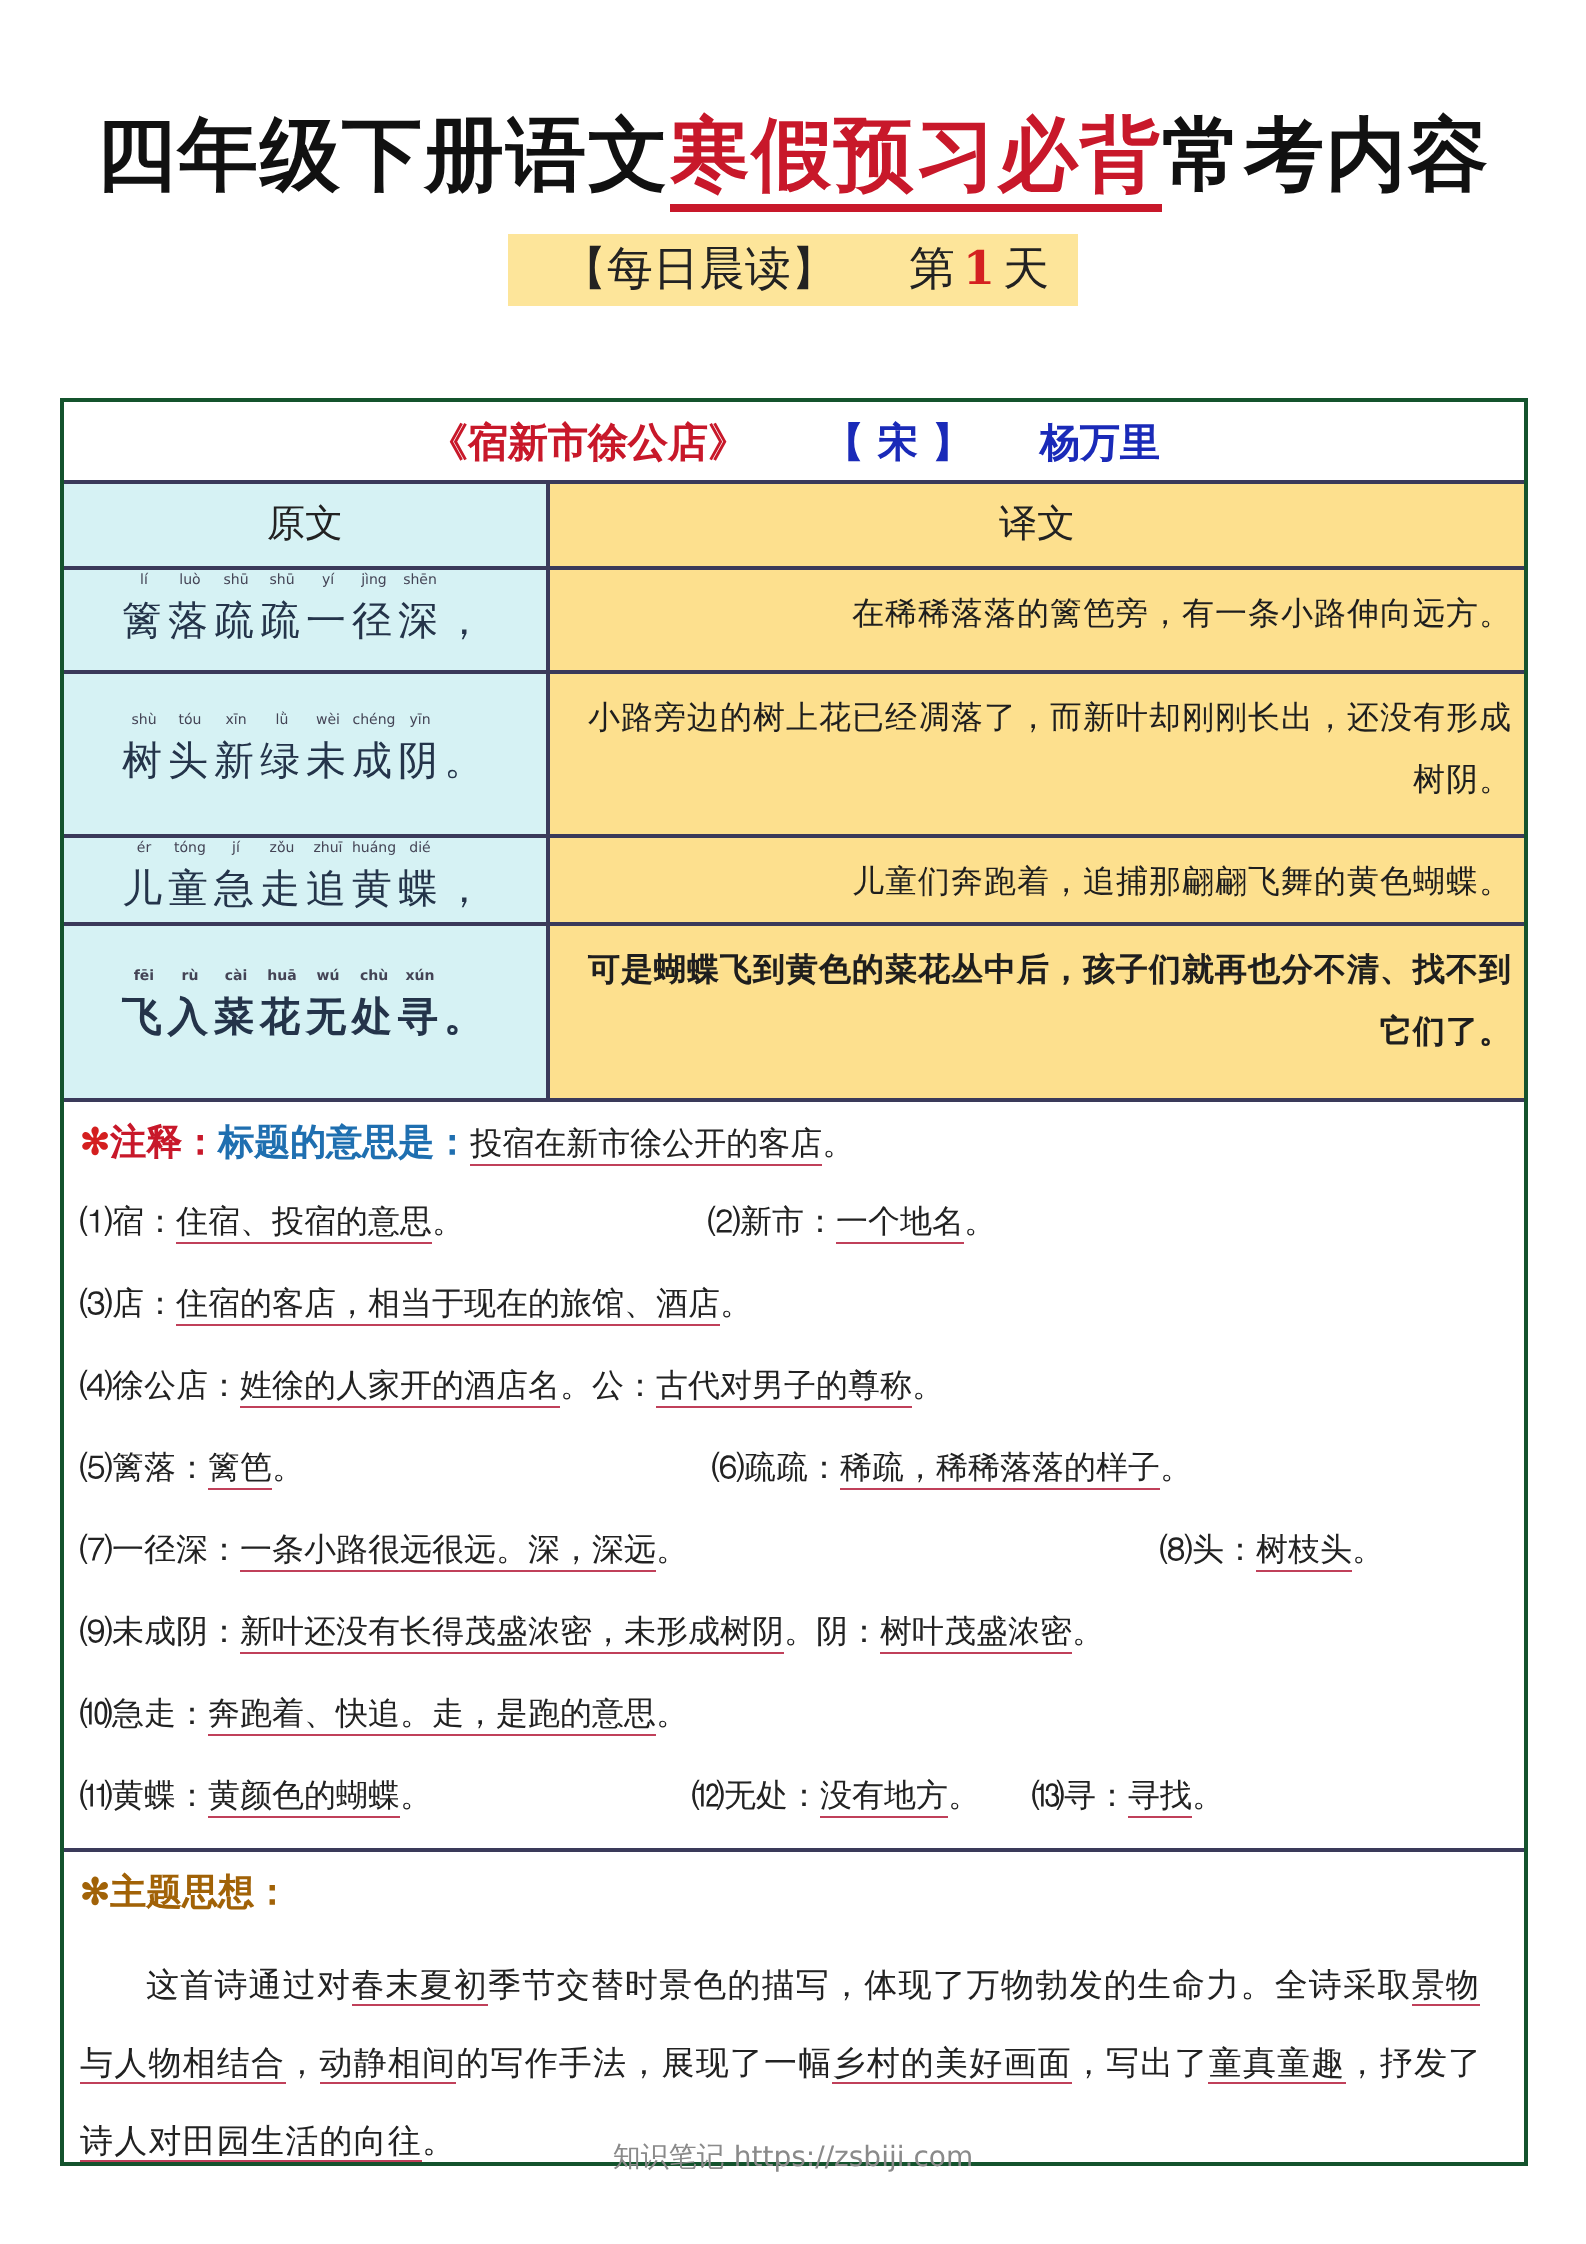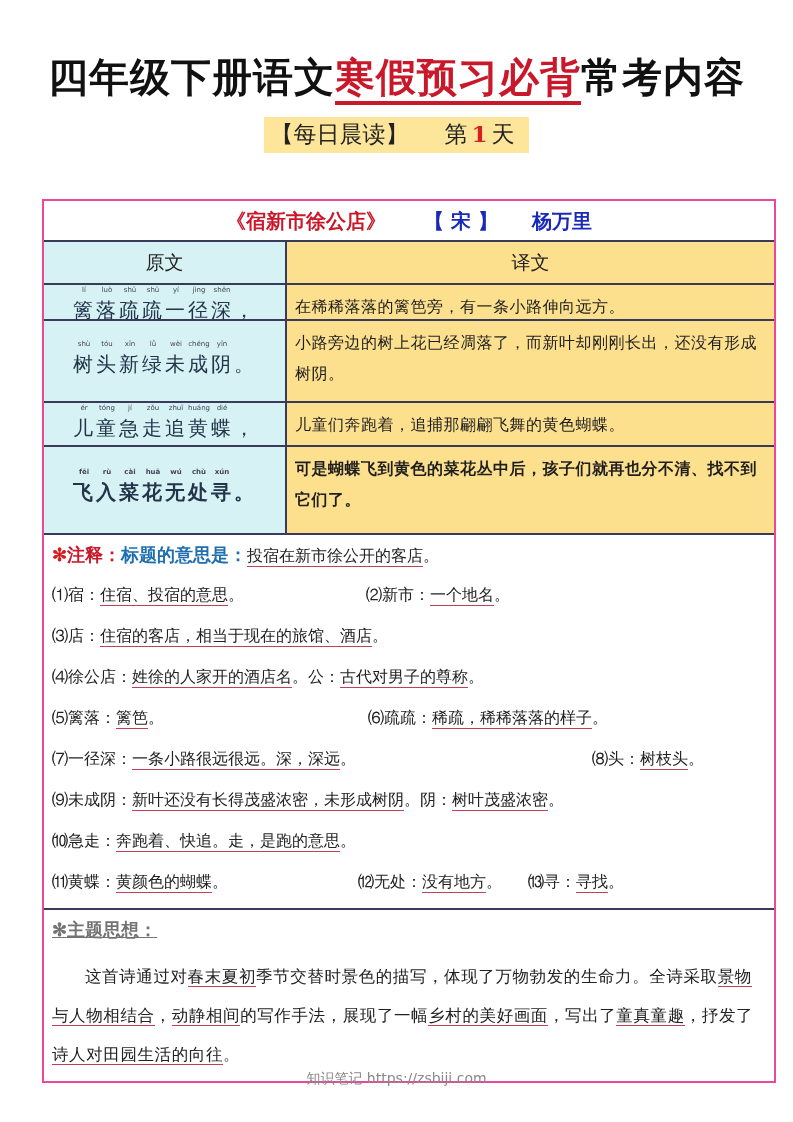--- a/index.html
+++ b/index.html
@@ -8,49 +8,49 @@
 
   .title {
     position: absolute; top: 50px; left: 0; width: 793px; text-align: center;
     font-size: 40px; font-weight: bold; letter-spacing: 1px; color: #111;
     font-family: "DejaVu Serif", serif;
   }
   .title .hl { color: #c8182a; border-bottom: 4px solid #c8182a; padding-bottom: 1px; }
 
   .subtitle-wrap { position: absolute; top: 117px; left: 0; width: 793px; text-align: center; }
   .subtitle {
-    display: inline-block; background: #fde59a; padding: 2px 14px 3px 6px;
+    display: inline-block; background: #fde59a; padding: 2px 14px 3px 26px;
     font-size: 23px; color: #222; font-family: "DejaVu Serif", serif;
   }
   .subtitle .day-num { color: #d42020; font-weight: bold; margin: 0 4px; }
   .subtitle .gap { display: inline-block; width: 36px; }
 
   .meta-row {
     position: absolute; top: 166px; left: 40px; width: 720px; height: 26px;
     font-size: 19px; color: #222; font-family: "DejaVu Serif", serif;
   }
   .meta-row span { position: absolute; top: 0; white-space: nowrap; margin-top: 46px; }
 
   .sheet {
-    position: absolute; top: 199px; left: 42px; width: 734px; height: 884px;
-    border: 2px solid #ec4899;
+    position: absolute; top: 199px; left: 30px; width: 734px; height: 884px;
+    border: 2px solid #14532d;
   }
   .poem-head {
     height: 41px; border-bottom: 2px solid #3a3a5a; text-align: center;
     font-size: 20px; font-weight: bold; line-height: 41px; background: #fff;
   }
   .poem-head .ptitle { color: #c8182a; }
   .poem-head .dyn { color: #1a2ab8; margin: 0 34px 0 38px; }
   .poem-head .author { color: #1a2ab8; }
 
   .grid { position: relative; }
   .row { display: flex; border-bottom: 2px solid #3a3a5a; }
   .row:last-child { border-bottom: none; font-weight: bold; }
   .cell-l { width: 243px; background: #d6f2f4; border-right: 2px solid #3a3a5a; position: relative; }
-  .cell-r { flex: 1; background: #fde08e; position: relative; }
+  .cell-r { flex: 1; background: #fde08e; position: relative; text-align: right; }
   .hdr .cell-l, .hdr .cell-r { height: 41px; line-height: 41px; text-align: center; font-size: 19px; color: #222; }
 
   .verse {
     position: absolute; left: 0; right: 0; text-align: center;
     font-size: 20px; letter-spacing: 2px; color: #24344a;
   }
   .verse .ch { display: inline-block; position: relative; width: 23px; text-align: center; }
   .verse .py {
     position: absolute; top: -11px; left: -4px; right: -4px; text-align: center;
     font-size: 7px; letter-spacing: 0; color: #445; font-family: "DejaVu Sans", sans-serif;
@@ -63,21 +63,21 @@
   .notes { padding: 20px 0 0 8px; border-top: 2px solid #3a3a5a; height: 375px; position: relative; text-decoration: underline; }
   .note-line { position: absolute; left: 8px; font-size: 16px; color: #222; white-space: nowrap; }
   .note-line .u { border-bottom: 1.5px solid #c0405a; padding-bottom: 1px; }
   .note-line .abs { position: absolute; top: 0; }
   .note-head { font-weight: bold; font-size: 18px; }
   .note-head .star { color: #d41f1f; }
   .note-head .lbl-red { color: #c8182a; }
   .note-head .lbl-blue { color: #1f6fb0; }
 
   .theme { border-top: 2px solid #3a3a5a; position: relative; height: 180px; }
-  .theme-head { position: absolute; left: 8px; top: 8px; font-size: 18px; font-weight: bold; color: #737373; text-decoration: underline; }
+  .theme-head { position: absolute; left: 8px; top: 8px; font-size: 18px; font-weight: bold; color: #a16207; }
   .theme-body {
     position: absolute; left: 8px; right: 8px; top: 47px;
     font-size: 16.5px; line-height: 39px; color: #222; text-indent: 2em; letter-spacing: 0.6px;
   }
   .theme-body .u { border-bottom: 1.5px solid #c0405a; }
 
   .watermark {
     position: absolute; top: 1070px; left: 0; width: 793px; text-align: center;
     font-size: 14px; color: #8a8a8a; font-family: "DejaVu Sans", sans-serif;
   }
@@ -105,21 +105,21 @@
   <div class="poem-head">
     <span class="ptitle">《宿新市徐公店》</span><span class="dyn">【 宋 】</span><span class="author">杨万里</span>
   </div>
 
   <div class="grid">
     <div class="row hdr">
       <div class="cell-l">原文</div>
       <div class="cell-r">译文</div>
     </div>
 
-    <div class="row" style="height:36px">
+    <div class="row" style="height:52px">
       <div class="cell-l">
         <div class="verse" style="top:12px"><span class="ch"><span class="py">lí</span><span>篱</span></span><span class="ch"><span class="py">luò</span><span>落</span></span><span class="ch"><span class="py">shū</span><span>疏</span></span><span class="ch"><span class="py">shū</span><span>疏</span></span><span class="ch"><span class="py">yí</span><span>一</span></span><span class="ch"><span class="py">jìng</span><span>径</span></span><span class="ch"><span class="py">shēn</span><span>深</span></span><span class="ch"><span class="py"></span><span>，</span></span></div>
       </div>
       <div class="cell-r">
         <div class="trans">在稀稀落落的篱笆旁，有一条小路伸向远方。</div>
       </div>
     </div>
 
     <div class="row" style="height:82px">
       <div class="cell-l">

